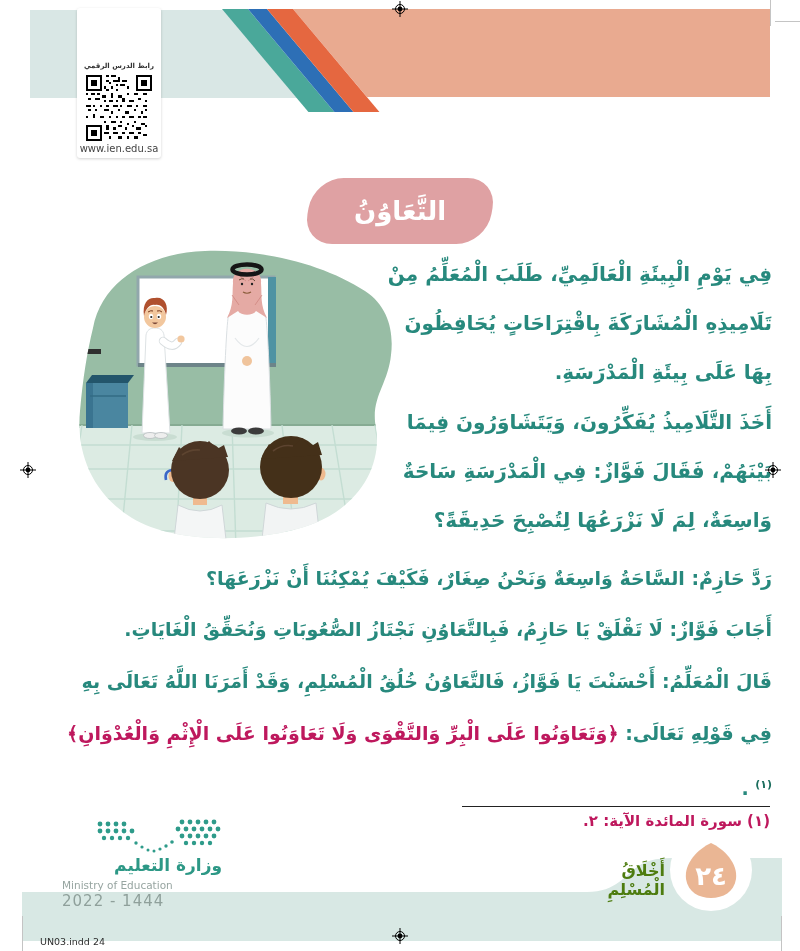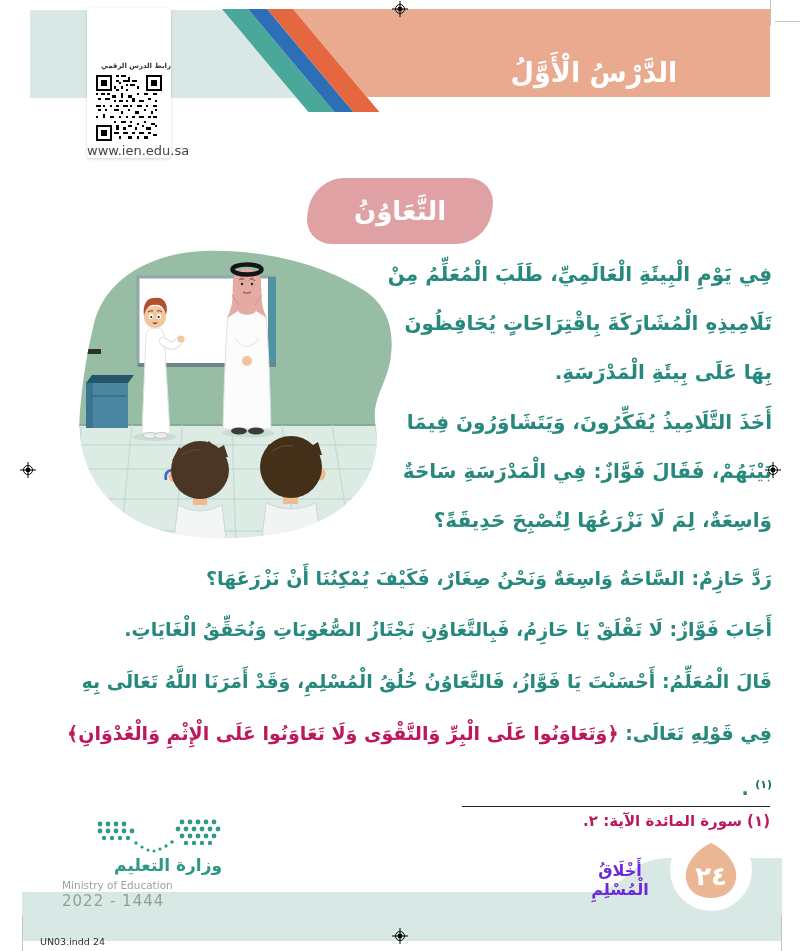--- a/index.html
+++ b/index.html
@@ -14,25 +14,25 @@
   #band-salmon{left:293px;top:9px;width:477px;height:88px;background:#e9aa90;
     clip-path:polygon(0 0,100% 0,100% 100%,74px 100%);}
   #stripes{left:222px;top:9px;width:71px;height:103px;transform:skewX(40deg);transform-origin:top left;}
   .stripe{position:absolute;top:0;height:100%;}
   #stripe-teal{left:0;width:26px;background:#4aa89a;}
   #stripe-blue{left:26px;width:19px;background:#2d6fb6;}
   #stripe-orange{left:45px;width:26px;background:#e56740;}
   #lesson-title{left:444px;top:52px;width:300px;height:42px;line-height:42px;text-align:center;
     color:#fff;font-size:27px;font-weight:700;}
   
-  #qr-box{left:87px;top:8px;width:84px;height:150px;background:#fff;border-radius:3px;
-    box-shadow:0 1px 3px rgba(0,0,0,.18);}
+  #qr-box{left:77px;top:8px;width:84px;height:150px;background:#fff;border-radius:3px;
+    box-shadow:0 1px 3px rgba(0,0,0,.18);text-align:center;}
   #qr-caption{position:absolute;top:54px;left:0;width:100%;font-size:7px;font-weight:700;color:#333;}
   #qr-svg{position:absolute;top:67px;left:9px;}
-  #qr-url{position:absolute;top:135px;left:0;width:100%;font-size:13px;color:#444;direction:ltr;}
+  #qr-url{position:absolute;top:135px;left:0;width:100%;font-size:10px;color:#444;direction:ltr;}
   
   #lesson-badge{left:308px;top:178px;width:184px;height:66px;background:#dfa1a3;border-radius:30px;
     transform:skewX(-10deg);display:flex;align-items:center;justify-content:center;}
   #lesson-badge span{transform:skewX(10deg);color:#fff;font-size:26px;font-weight:700;}
   
   .story{color:#27897d;font-weight:700;text-align:right;}
   #p1,#p2{right:28px;width:392px;font-size:20px;line-height:49px;}
   #p1{top:250px;}
   #p2{top:398px;}
   .wide{right:28px;width:714px;font-size:19px;line-height:50px;}
@@ -43,42 +43,41 @@
   .vref{color:#1c6e5e;font-size:11px;vertical-align:super;}
   
   #footnote-rule{left:462px;top:806px;width:308px;border-top:1.6px solid #222;}
   #footnote{right:30px;top:812px;width:400px;font-size:15px;font-weight:700;color:#be185d;text-align:right;}
   
   #moe-dots{left:94px;top:818px;}
   #moe-ar{left:62px;top:855px;width:160px;color:#2d9886;font-size:17px;font-weight:700;text-align:right;direction:rtl;}
   #moe-en{left:62px;top:879px;width:160px;color:#97a5a1;font-size:10.5px;text-align:left;direction:ltr;}
   #moe-years{left:62px;top:892px;width:160px;color:#8fa09b;font-size:15px;letter-spacing:1px;text-align:left;direction:ltr;}
   #footer-wave{left:22px;top:835px;}
-  #book-title{left:575px;top:861px;width:90px;color:#6d28d9;font-size:16px;font-weight:700;text-align:center;}
+  #book-title{left:575px;top:861px;width:90px;color:#4d7c0f;font-size:16px;font-weight:700;}
   
   .printtxt{top:936px;font-size:9.5px;color:#2e2e2e;direction:ltr;font-family:"DejaVu Sans",sans-serif;text-align:right;}
   #print-left{left:40px;}
   #print-right{left:648px;margin-top:31px;}
   
   .crop{background:#c4c4c4;}
   .reg{width:16px;height:16px;}
 </style>
 </head>
 <body>
 
 <div id="page">
 
   <div class="abs" id="band-teal"></div>
   <div class="abs" id="band-salmon"></div>
   <div class="abs" id="stripes">
     <div class="stripe" id="stripe-teal"></div>
     <div class="stripe" id="stripe-blue"></div>
     <div class="stripe" id="stripe-orange"></div>
   </div>
-  <div class="abs" id="lesson-title">الدَّرْسُ الْأَوَّلُ</div>
 
   <div class="abs" id="qr-box">
     <div id="qr-caption">رابط الدرس الرقمي</div>
     <svg id="qr-svg" width="66" height="66" viewBox="0 0 29 29" shape-rendering="crispEdges">
       <rect width="29" height="29" fill="#fff"></rect>
       <path fill="#000" d="M0 0h7v7h-7zM1 1v5h5v-5zM2 2h3v3h-3zM22 0h7v7h-7zM23 1v5h5v-5zM24 2h3v3h-3zM0 22h7v7h-7zM1 23v5h5v-5zM2 24h3v3h-3z"></path>
       <path fill="#000" d="M9 0h1v1h-1zM11 0h2v1h-2zM14 1h1v2h-1zM9 2h1v1h-1zM12 2h2v1h-2zM16 2h2v1h-2zM10 3h1v1h-1zM13 4h1v1h-1zM15 4h2v1h-2zM8 5h1v1h-1zM11 5h1v1h-1zM18 5h1v1h-1zM9 6h1v1h-1zM13 6h1v1h-1zM0 8h1v1h-1zM2 8h2v1h-2zM5 8h1v1h-1zM7 9h2v1h-2zM11 8h1v2h-1zM14 9h2v1h-2zM18 8h1v1h-1zM21 8h2v1h-2zM25 8h2v1h-2zM1 10h1v1h-1zM4 10h2v1h-2zM8 11h1v1h-1zM10 11h2v1h-2zM13 11h1v1h-1zM16 10h1v2h-1zM19 11h2v1h-2zM23 10h1v1h-1zM26 11h1v1h-1zM0 13h2v1h-2zM3 13h1v1h-1zM6 13h1v1h-1zM9 13h1v1h-1zM12 13h2v1h-2zM15 13h1v1h-1zM18 13h2v1h-2zM22 13h1v1h-1zM25 13h2v1h-2zM1 15h1v1h-1zM4 15h1v1h-1zM8 15h2v1h-2zM11 16h1v1h-1zM14 15h1v1h-1zM17 16h2v1h-2zM21 15h1v1h-1zM24 16h1v1h-1zM26 15h1v1h-1zM0 18h1v1h-1zM3 17h1v2h-1zM6 18h2v1h-2zM10 18h1v1h-1zM13 18h1v1h-1zM16 18h1v1h-1zM19 18h2v1h-2zM23 18h1v1h-1zM25 18h2v1h-2zM8 20h1v1h-1zM11 20h2v1h-2zM15 20h1v1h-1zM18 21h1v1h-1zM21 20h1v1h-1zM24 21h2v1h-2zM9 22h1v2h-1zM12 23h1v1h-1zM14 22h2v1h-2zM17 23h1v1h-1zM20 22h1v1h-1zM22 23h2v1h-2zM26 22h1v1h-1zM8 25h2v1h-2zM12 25h2v1h-2zM16 25h1v1h-1zM19 25h2v1h-2zM23 25h1v1h-1zM25 26h2v1h-2zM10 27h1v1h-1zM14 27h2v1h-2zM18 27h1v1h-1zM21 27h2v1h-2z"></path>
     </svg>
     <div id="qr-url">www.ien.edu.sa</div>
   </div>

